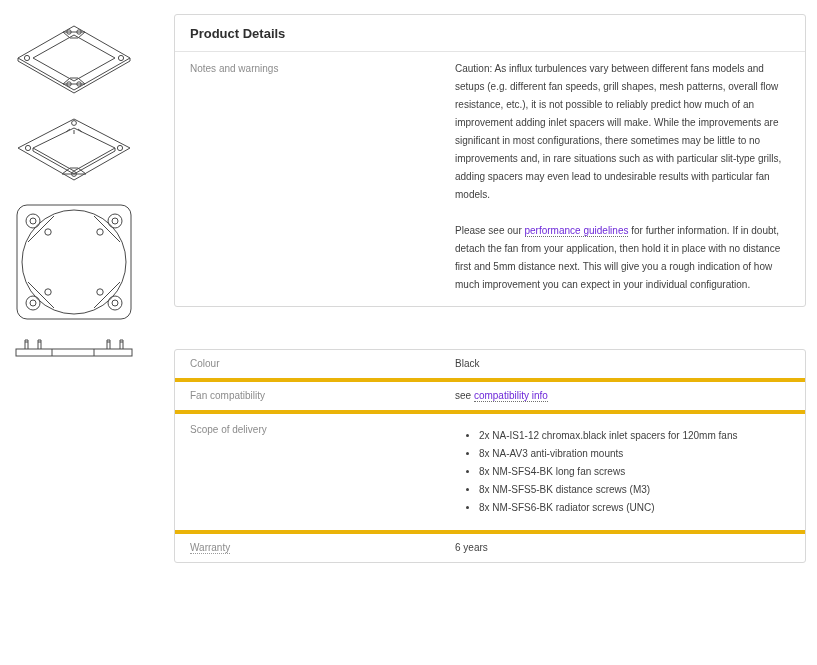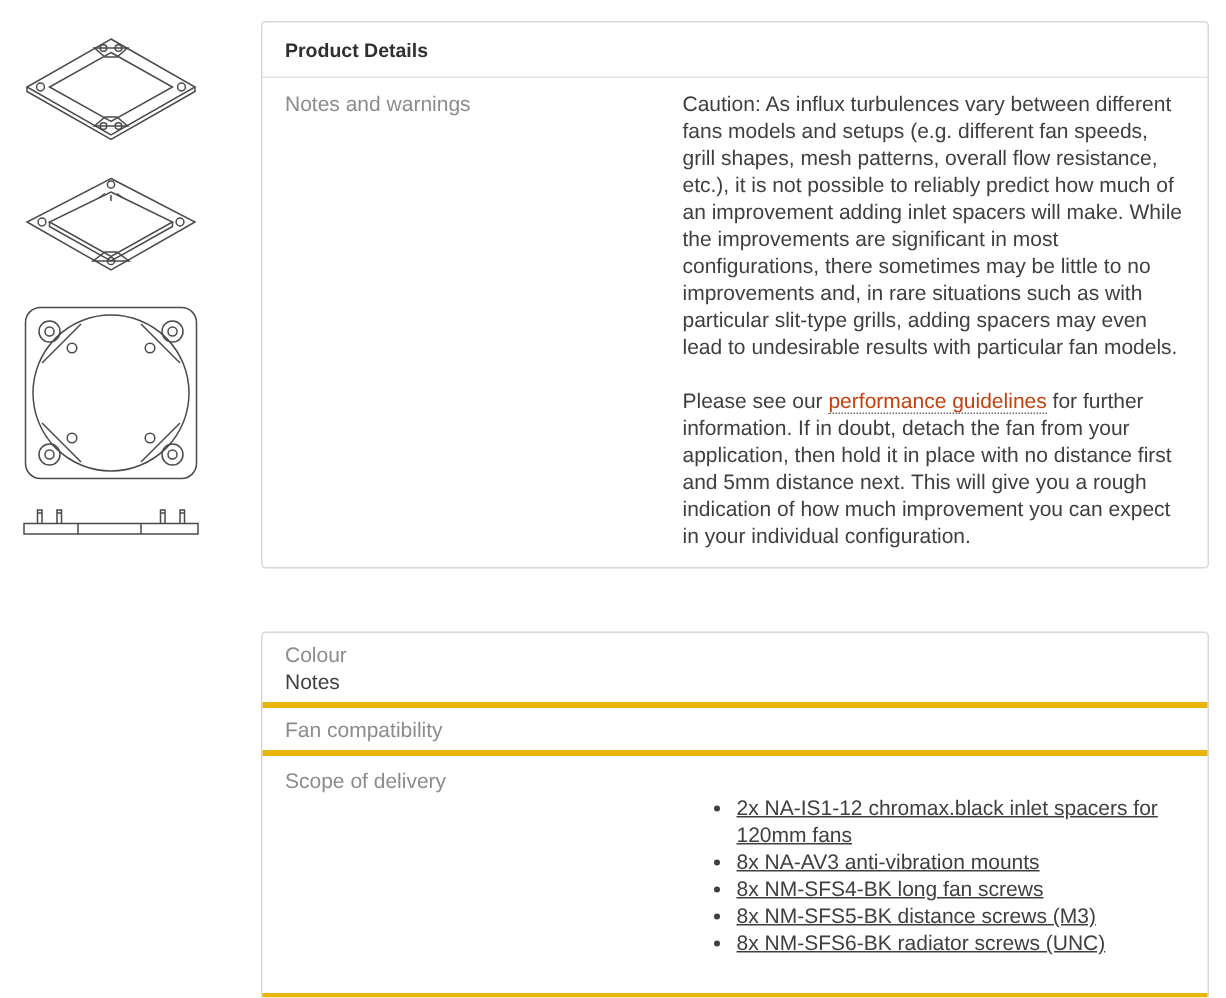--- a/index.html
+++ b/index.html
@@ -16,36 +16,36 @@
   .thumb-front { margin-bottom: 14px; }
 
   
   .content { position: absolute; left: 174px; top: 14px; width: 632px; }
   .card { border: 1px solid #d8d8d8; border-radius: 3px; background: #fff; }
   .card + .card { margin-top: 42px; }
   .card-header { padding: 11px 15px 10px 15px; font-size: 13px; font-weight: bold;
                  color: #2f2f2f; border-bottom: 1px solid #e4e4e4; }
 
   .row { display: flex; align-items: flex-start; padding: 5px 15px;
-         font-size: 14px; line-height: 18px; color: #3f3f3f; }
+         font-size: 10px; line-height: 18px; color: #3f3f3f; }
   .row.bordered { border-top: 4px solid #eab308; }
   .row-label { width: 265px; flex: none; color: #8c8c8c; }
   .row-value { flex: 1; max-width: 346px; }
 
   .pd-row { padding: 8px 15px 12px 15px; }
   .row-value p { margin: 0 0 18px 0; }
   .row-value p:last-child { margin-bottom: 0; }
 
-  .spec-row { padding: 5px 15px; flex-direction: column; }
+  .spec-row { padding: 5px 15px; }
   .scope-row { padding: 7px 15px; }
 
-  ul.scope-list { margin: 18px; padding: 0 0 0 18px; list-style: disc; text-decoration: underline; }
+  ul.scope-list { margin: 6px; padding: 0 0 0 18px; list-style: disc; }
   ul.scope-list li { margin: 0; padding: 0; }
 
-  a.dotted-link { color: #c2410c; text-decoration: none; border-bottom: 1px dotted #6f6f6f; cursor: pointer; }
+  a.dotted-link { color: #6d28d9; text-decoration: none; border-bottom: 1px dotted #6f6f6f; cursor: pointer; }
   .tooltip-term { border-bottom: 1px dotted #9a9a9a; cursor: help; }
 </style>
 </head>
 <body>
 
 <div class="page">
 
   <div class="thumbs">
 
     <div class="thumb thumb-iso-top">
@@ -128,25 +128,26 @@
           <p>Caution: As influx turbulences vary between different fans models and setups (e.g. different fan speeds, grill shapes, mesh patterns, overall flow resistance, etc.), it is not possible to reliably predict how much of an improvement adding inlet spacers will make. While the improvements are significant in most configurations, there sometimes may be little to no improvements and, in rare situations such as with particular slit-type grills, adding spacers may even lead to undesirable results with particular fan models.</p>
           <p><span>Please see our </span><a class="dotted-link" href="#">performance guidelines</a><span> for further information. If in doubt, detach the fan from your application, then hold it in place with no distance first and 5mm distance next. This will give you a rough indication of how much improvement you can expect in your individual configuration.</span></p>
         </div>
       </div>
     </section>
 
     <section class="card">
 
       <div class="row spec-row">
         <div class="row-label">Colour</div>
-        <div class="row-value">Notes</div>
+        <div class="row-value">Black</div>
       </div>
 
       <div class="row spec-row bordered">
         <div class="row-label">Fan compatibility</div>
+        <div class="row-value"><span>see </span><a class="dotted-link" href="#">compatibility info</a></div>
       </div>
 
       <div class="row scope-row bordered">
         <div class="row-label">Scope of delivery</div>
         <div class="row-value">
           <ul class="scope-list">
             <li>2x NA-IS1-12 chromax.black inlet spacers for 120mm fans</li>
             <li>8x NA-AV3 anti-vibration mounts</li>
             <li>8x NM-SFS4-BK long fan screws</li>
             <li>8x NM-SFS5-BK distance screws (M3)</li>

